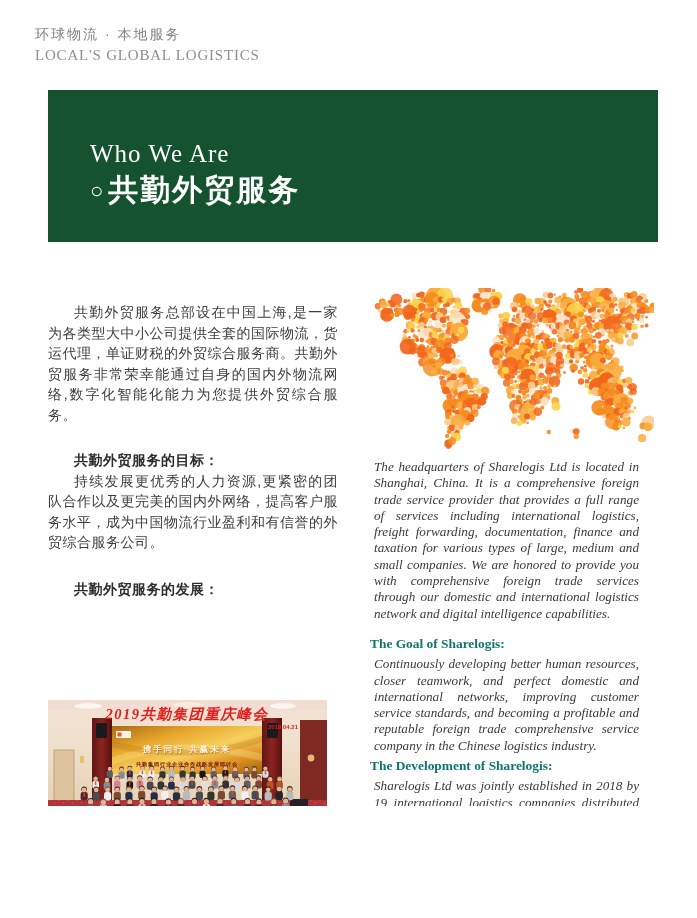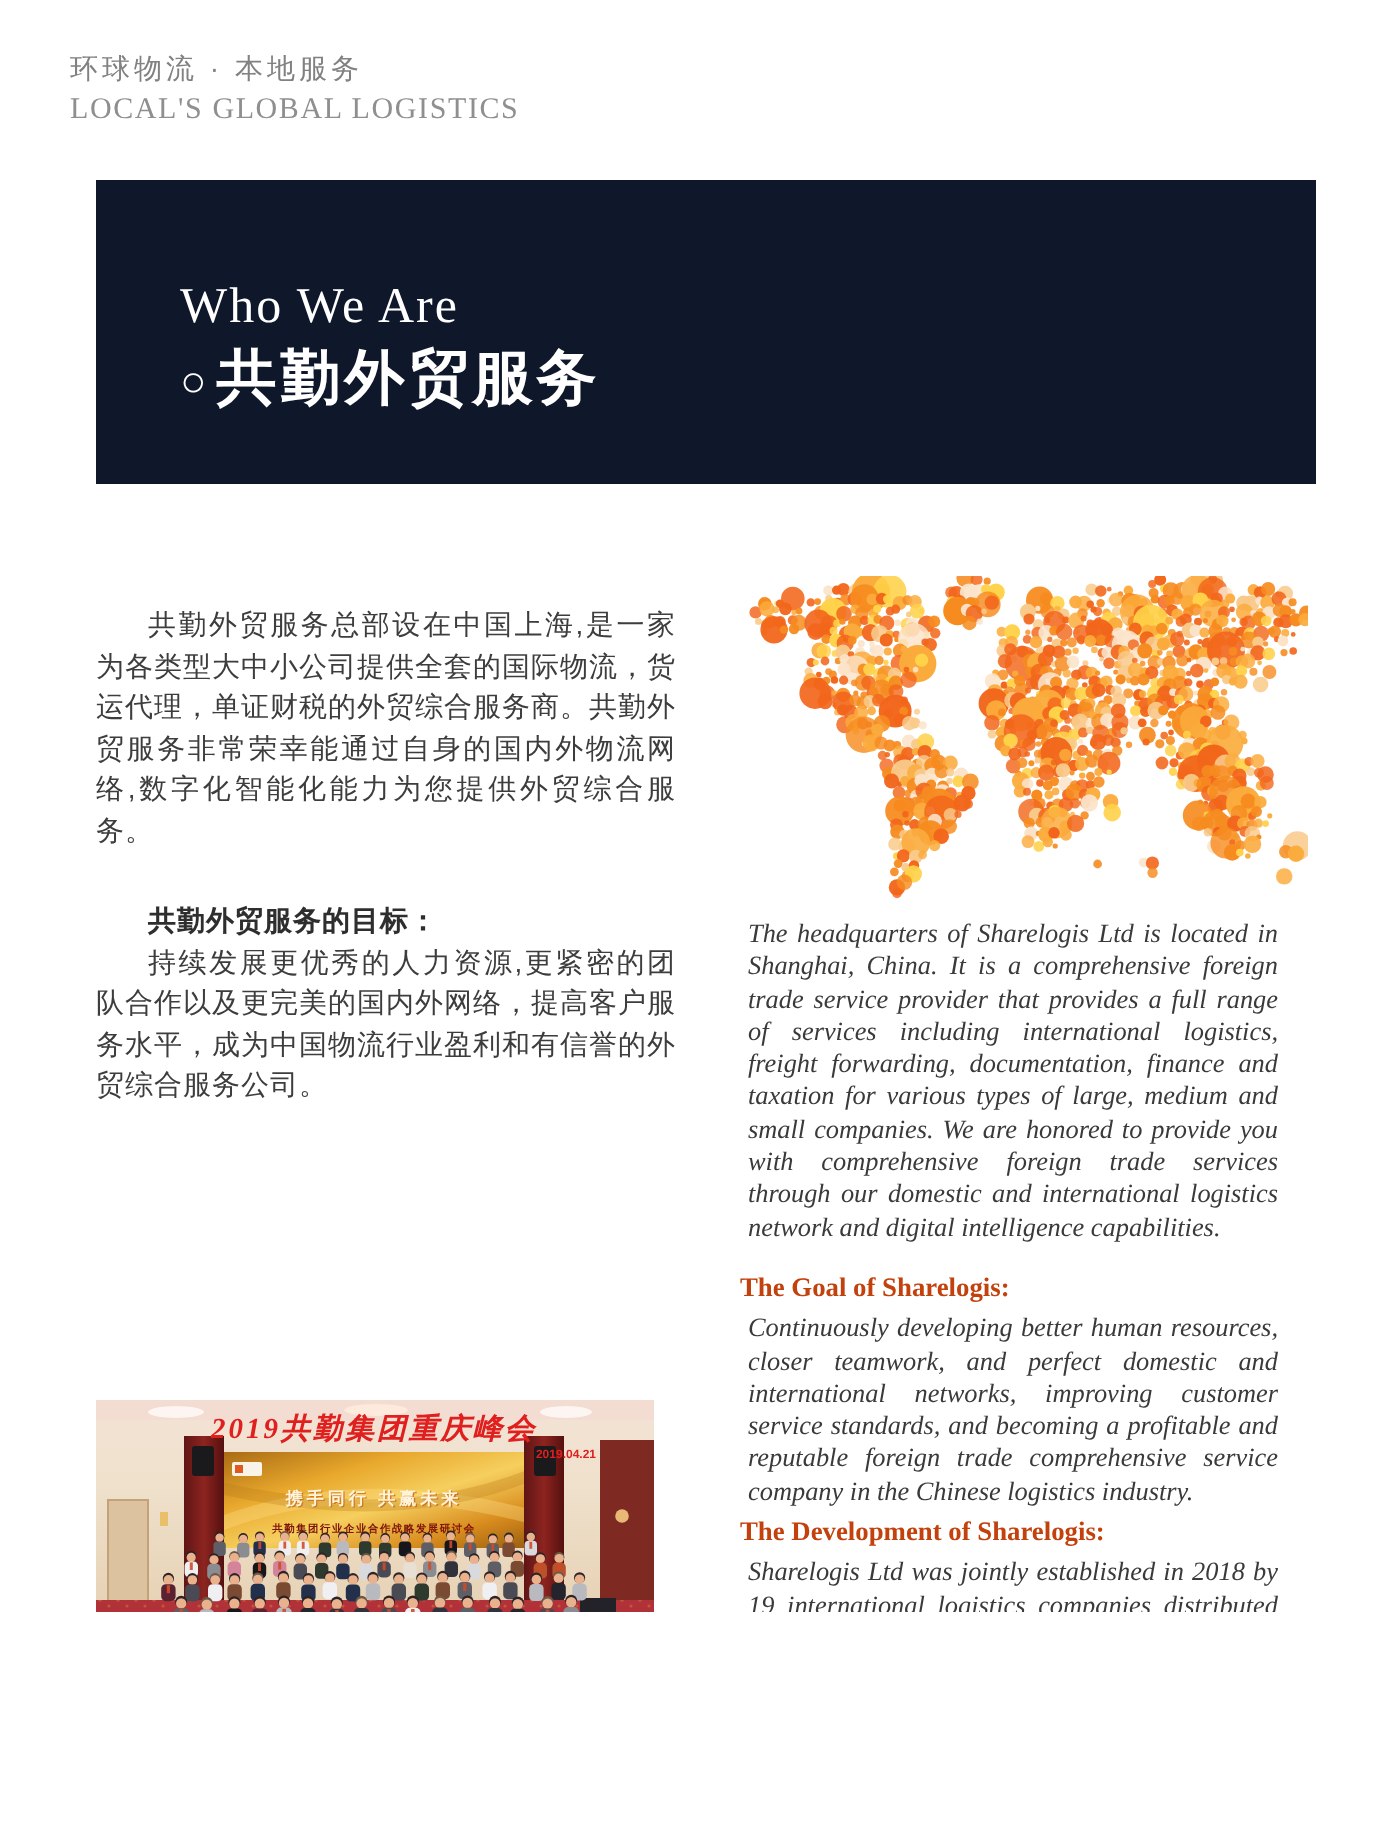--- a/index.html
+++ b/index.html
@@ -27,54 +27,55 @@
   .zh-heading{font-weight:bold;color:#2e2e2e;text-indent:26px;}
   .mt25{margin-top:25px;}
   .mt26{margin-top:26px;}
   .mt1{margin-top:1px;}
 
   
   .en-col{position:absolute;left:370px;top:288px;width:273px;color:#3a3a3a;
           font-family:"Liberation Serif",serif;font-size:13.2px;line-height:16.3px;
           text-align:justify;}
   .en-col p{margin:4px;font-style:italic;}
-  .en-heading{font-weight:bold;color:#c2410c;font-size:13.4px;}
+  .en-heading{font-weight:bold;color:#0f766e;font-size:13.4px;}
   .emt8{margin-top:8px;}
   .emt14{margin-top:14px;}
   .emt13{}
   #map-svg{display:block;margin-left:-3px;}
 
   
   .photo{position:absolute;left:48px;top:700px;width:279px;height:186px;}
   .photo svg{display:block;}
 </style>
 </head>
 <body>
 
 <div class="page">
 
   <div class="brand">
     <div class="brand-zh">环球物流 · 本地服务</div>
     <div class="brand-en">LOCAL'S GLOBAL LOGISTICS</div>
   </div>
 
-  <div class="hero" id="hero-banner" style="background: #0f172a;">
+  <div class="hero" id="hero-banner" style="background: #14532d;">
     <div class="hero-inner">
       <div class="hero-eyebrow">Who We Are</div>
       <div class="hero-title-row">
         <span class="hero-bullet">○</span>
         <span>共勤外贸服务</span>
       </div>
     </div>
   </div>
 
   <div class="zh-col">
     <p>共勤外贸服务总部设在中国上海,是一家为各类型大中小公司提供全套的国际物流，货运代理，单证财税的外贸综合服务商。共勤外贸服务非常荣幸能通过自身的国内外物流网络,数字化智能化能力为您提供外贸综合服务。</p>
     <div class="zh-heading mt25">共勤外贸服务的目标：</div>
     <p class="mt1">持续发展更优秀的人力资源,更紧密的团队合作以及更完美的国内外网络，提高客户服务水平，成为中国物流行业盈利和有信誉的外贸综合服务公司。</p>
+    <div class="zh-heading mt26">共勤外贸服务的发展：</div>
   </div>
 
   <div class="en-col">
     <svg id="map-svg" width="287" height="167" viewBox="0 0 287 167" xmlns="http://www.w3.org/2000/svg">
         <circle cx="115.5" cy="1.2" r="4.3" fill="#f68b1f" opacity="0.88"></circle>
         <circle cx="121.3" cy="1.8" r="3.0" fill="#f2661b" opacity="0.83"></circle>
         <circle cx="126.6" cy="2.6" r="1.8" fill="#f68b1f" opacity="0.91"></circle>
         <circle cx="209.1" cy="4.0" r="2.0" fill="#f2661b" opacity="0.83"></circle>
         <circle cx="213.1" cy="1.9" r="3.0" fill="#f2661b" opacity="0.98"></circle>
         <circle cx="236.4" cy="2.9" r="8.2" fill="#f9c989" opacity="0.97"></circle>

